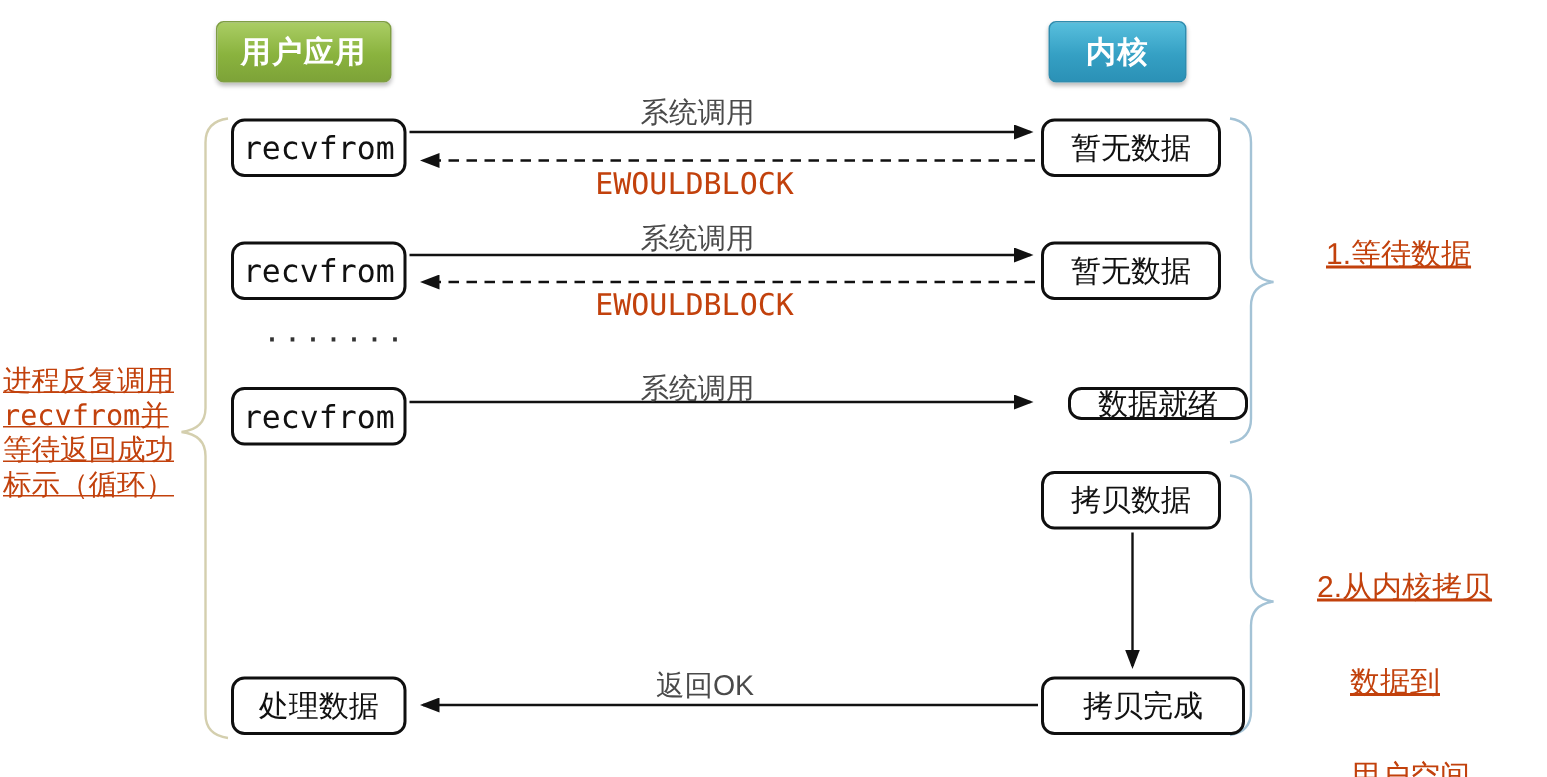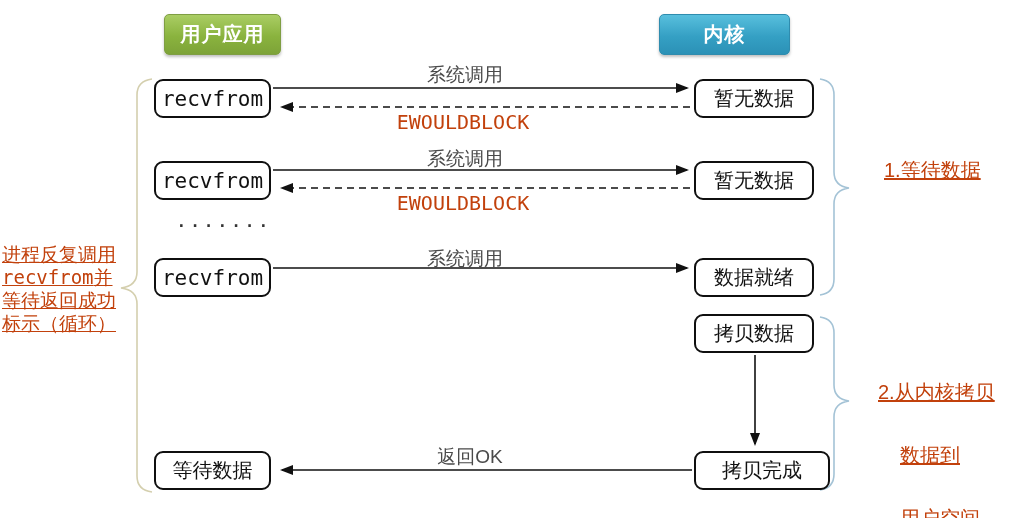--- a/index.html
+++ b/index.html
@@ -67,32 +67,32 @@
 
     <line x1="692" y1="470" x2="282" y2="470" stroke="#111" stroke-width="1.6" marker-end="url(#ah)"></line>
 
     <path d="M 152 79 Q 137 81 137 95 L 137 272 Q 137 286 121 288 Q 137 290 137 304 L 137 476 Q 137 490 152 492" fill="none" stroke="#d4cfae" stroke-width="1.6"></path>
 
     <path d="M 820 79 Q 834 81 834 95 L 834 172 Q 834 186 849 188 Q 834 190 834 204 L 834 279 Q 834 293 820 295" fill="none" stroke="#a4c3d6" stroke-width="1.6"></path>
 
     <path d="M 820 317 Q 834 319 834 333 L 834 385 Q 834 399 849 401 Q 834 403 834 417 L 834 474 Q 834 488 820 490" fill="none" stroke="#a4c3d6" stroke-width="1.6"></path>
   </svg>
 
-  <div class="hdr hdr-green" style="left:164px;top:14px;width:117px;height:41px">用户应用</div>
-  <div class="hdr hdr-blue" style="left:659px;top:14px;width:131px;height:41px">内核</div>
+  <div class="hdr hdr-green" style="left:144px;top:14px;width:117px;height:41px">用户应用</div>
+  <div class="hdr hdr-blue" style="left:699px;top:14px;width:92px;height:41px">内核</div>
 
   <div class="node mono" style="left:154px;top:79px;width:117px;height:39px">recvfrom</div>
   <div class="node mono" style="left:154px;top:161px;width:117px;height:39px">recvfrom</div>
   <div class="dots" style="left:177px;top:211px">·······</div>
   <div class="node mono" style="left:154px;top:258px;width:117px;height:39px">recvfrom</div>
-  <div class="node" style="left:154px;top:451px;width:117px;height:39px">等待数据</div>
+  <div class="node" style="left:154px;top:451px;width:117px;height:39px">处理数据</div>
 
   <div class="node" style="left:694px;top:79px;width:120px;height:39px">暂无数据</div>
   <div class="node" style="left:694px;top:161px;width:120px;height:39px">暂无数据</div>
-  <div class="node" style="left:694px;top:258px;width:120px;height:39px">数据就绪</div>
+  <div class="node" style="left:712px;top:258px;width:120px;height:22px">数据就绪</div>
   <div class="node" style="left:694px;top:314px;width:120px;height:39px">拷贝数据</div>
   <div class="node" style="left:694px;top:451px;width:136px;height:39px">拷贝完成</div>
 
   <div class="lbl center" style="left:465px;top:62px">系统调用</div>
   <div class="lbl center mono" style="left:463px;top:110px">EWOULDBLOCK</div>
   <div class="lbl center" style="left:465px;top:146px">系统调用</div>
   <div class="lbl center mono" style="left:463px;top:191px">EWOULDBLOCK</div>
   <div class="lbl center" style="left:465px;top:246px">系统调用</div>
   <div class="lbl center" style="left:470px;top:444px">返回OK</div>
 

